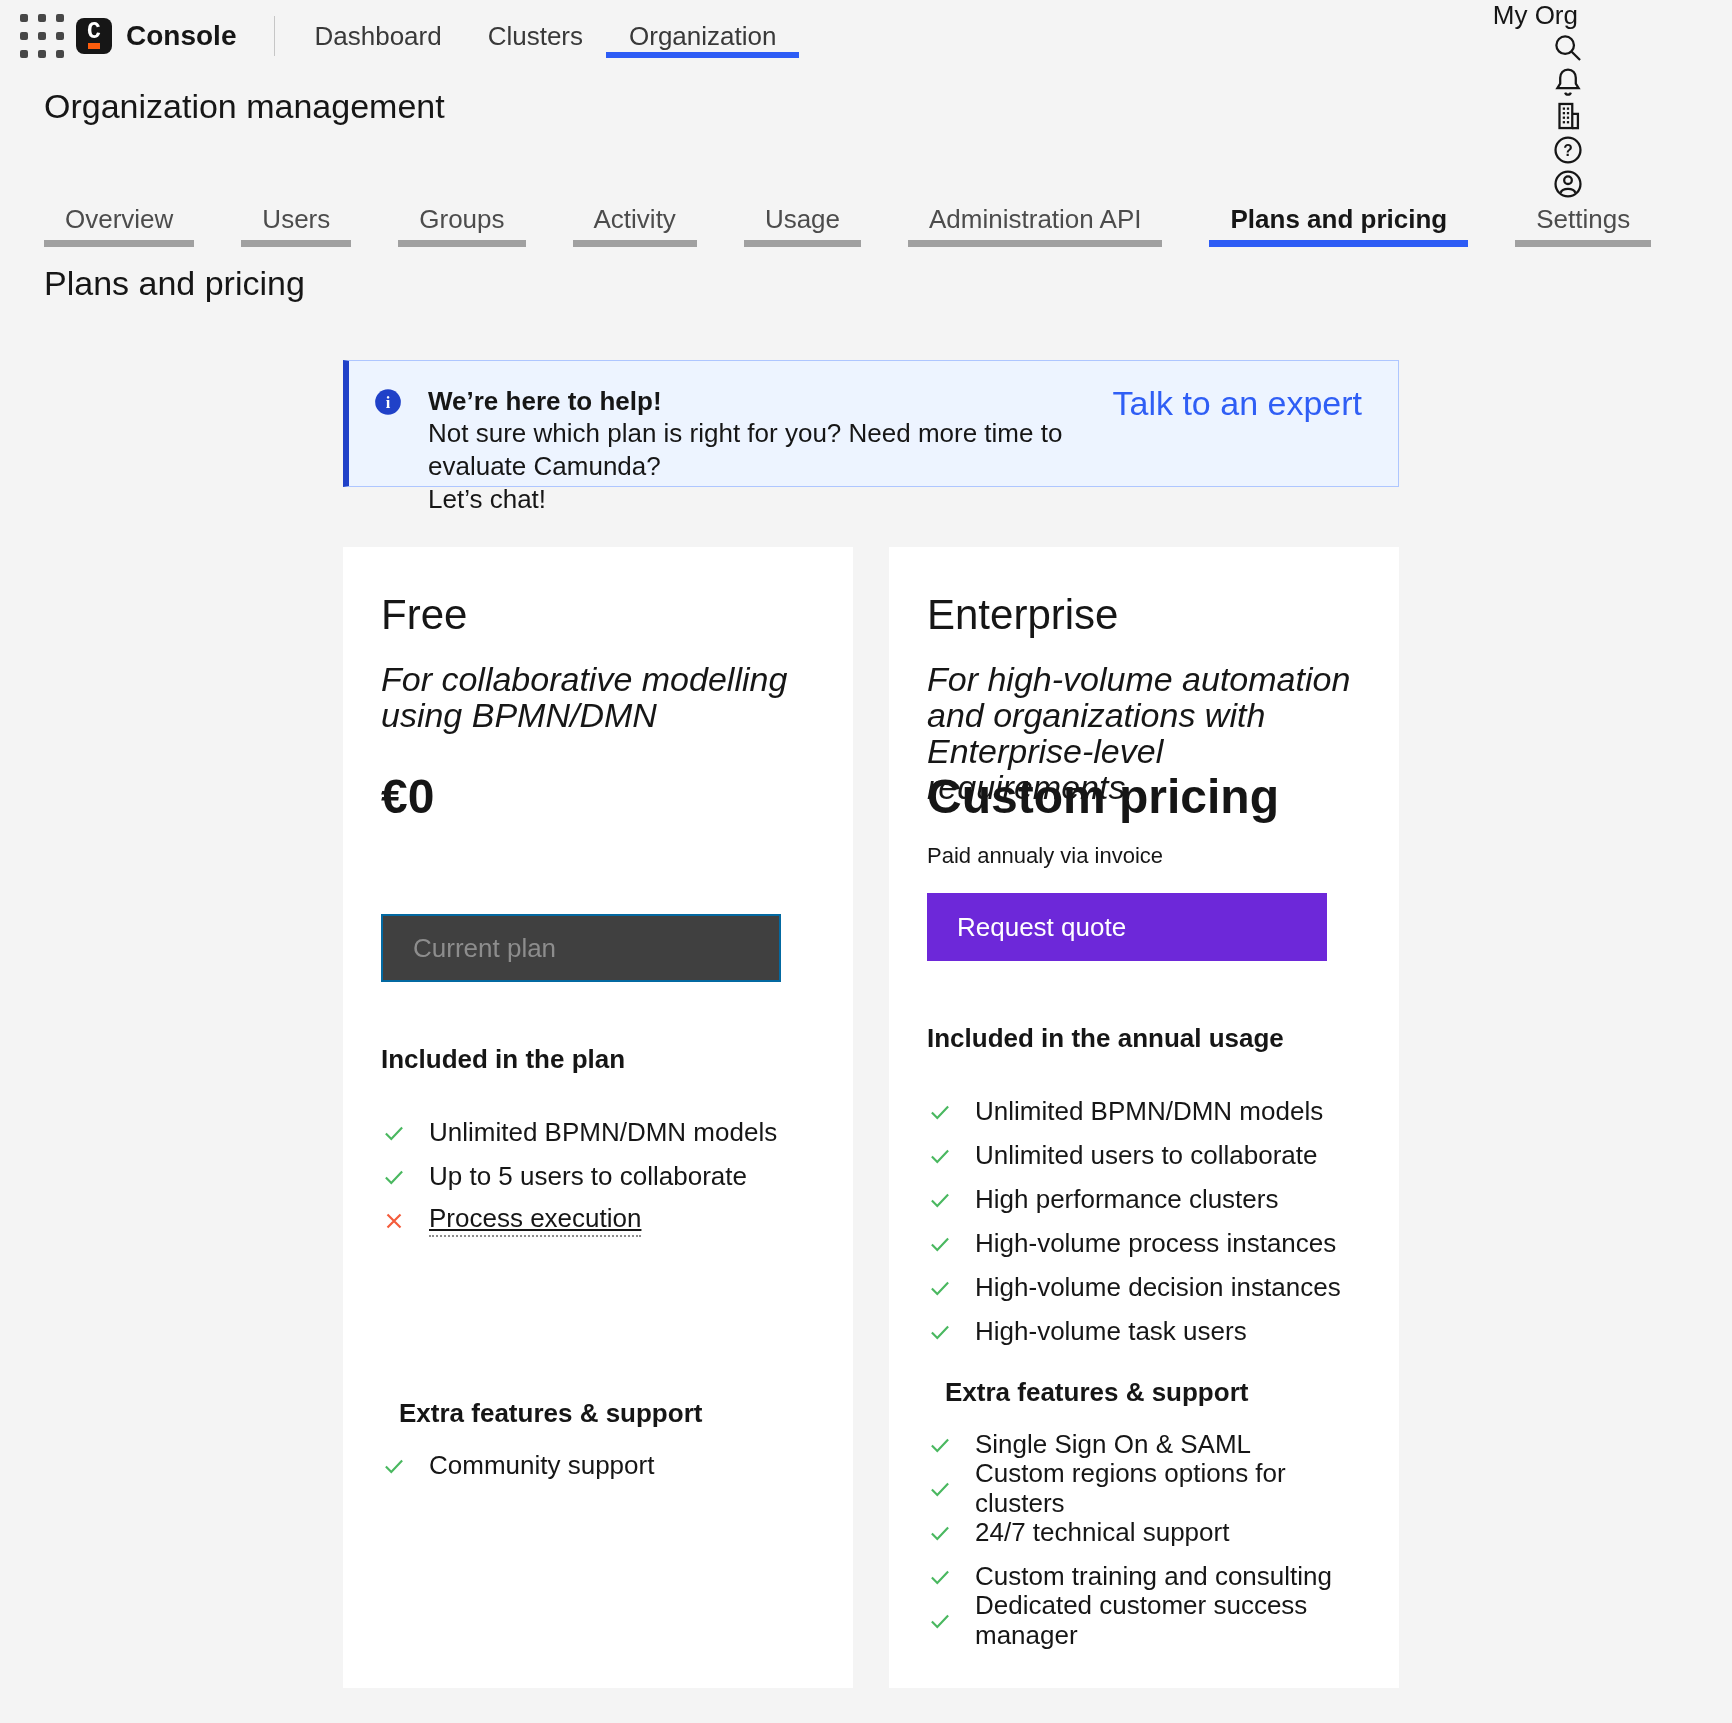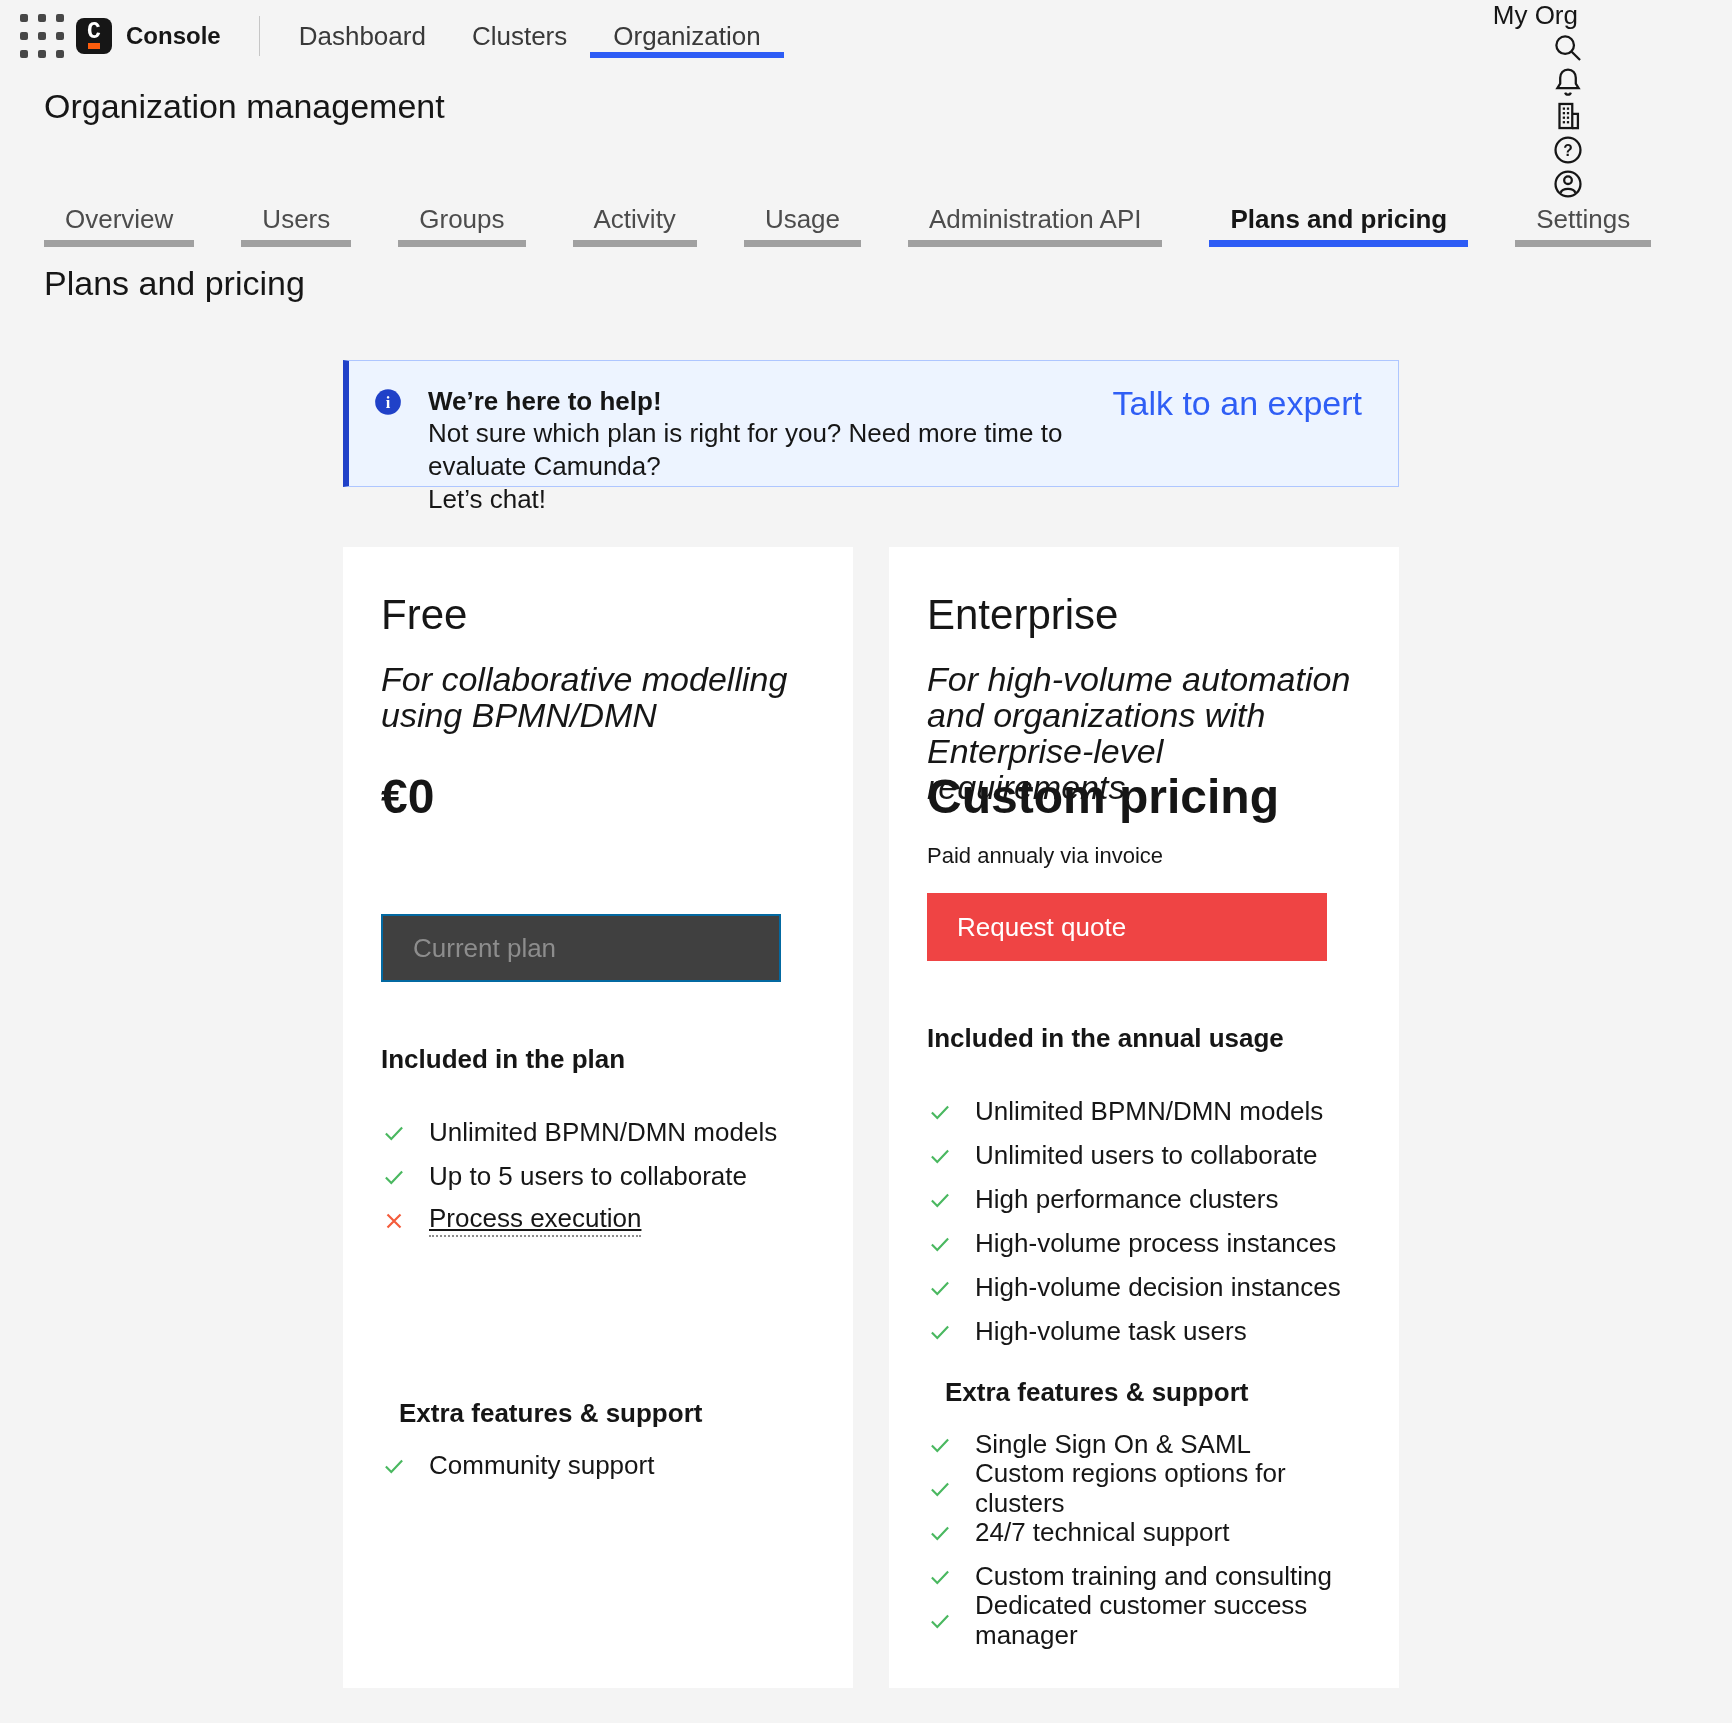--- a/index.html
+++ b/index.html
@@ -27,21 +27,21 @@
   .grid-btn span { background:#474747; width:8px; height:8px; border-radius:2px; }
   .logo {
     width: 36px; height: 36px; margin-left: 12px;
     background:#161616; border-radius: 8px; position: relative; cursor:pointer;
   }
   .logo .c {
     position:absolute; top:1px; left:0; right:0; text-align:center;
     color:#fff; font-weight:bold; font-size:23px; font-family:"Liberation Mono", monospace;
   }
   .logo .bar { position:absolute; bottom:5px; left:12px; width:12px; height:6px; background:#fc5d0d; }
-  .product-name { font-size:24px; font-weight:bold; margin-left:14px; }
+  .product-name { font-size:28px; font-weight:bold; margin-left:14px; }
   .hdr-divider { width:1px; height:40px; background:#c6c6c6; margin-left:38px; align-self:center; }
   .hdr-nav { display:flex; margin-left:16px; }
   .hdr-nav-item {
     font-size:26px; color:#393939; padding:0 23px; display:flex; align-items:center;
     border-bottom:6px solid transparent; border-top:6px solid transparent; cursor:pointer;
   }
   .hdr-nav-item.active { border-bottom-color:#2d5cf5; }
   .hdr-right { margin-left:auto; display:flex; align-items:center; margin-right:112px;flex-direction:column; }
   .org-name { font-size:26px; margin-right:42px; cursor:pointer; }
   .hdr-icon { width:36px; height:36px; margin-left:24px; cursor:pointer; display:flex; align-items:center; justify-content:center; }
@@ -80,21 +80,21 @@
   .plan-title { font-size:42px; font-weight:400; line-height:48px; margin-bottom:22px; }
   .plan-desc { font-size:34px; line-height:36px; height:108px; color:#161616;font-style:italic; }
   .plan-price { font-size:48px; font-weight:bold; line-height:56px; }
   .plan-note { font-size:22px; line-height:26px; margin-top:18px; height:26px; color:#161616; }
   .plan-btn {
     margin-top:45px; width:400px; height:68px; font-size:26px;
     display:flex; align-items:center; padding-left:30px; cursor:pointer;
     font-family:"Liberation Sans", sans-serif;
   }
   .btn-ghost { background:#404040; border:2px solid #0369a1; color:#8d8d8d; }
-  .btn-dark { background:#ef4444; border:none; color:#ffffff;margin-top:24px; }
+  .btn-dark { background:#6d28d9; border:none; color:#ffffff;margin-top:24px; }
   .list-head { font-size:26px; font-weight:bold; line-height:30px; margin-top:62px; }
   .feature-list { margin-top:43px; height:281px; }
   .extra-head { margin-top:0;margin-left:18px; }
   .extra-list { margin-top:22px; }
   .feature { display:flex; align-items:center; margin-bottom:14px; height:30px; }
   .feature .f-icon { flex:0 0 26px; height:26px; margin-top:2px; }
   .feature .f-text { margin-left:22px; font-size:26px; line-height:30px; }
   .f-text.tooltip-term {
     text-decoration: underline;
     border-bottom:2px dotted #8d8d8d; padding-bottom:2px; cursor:pointer;

